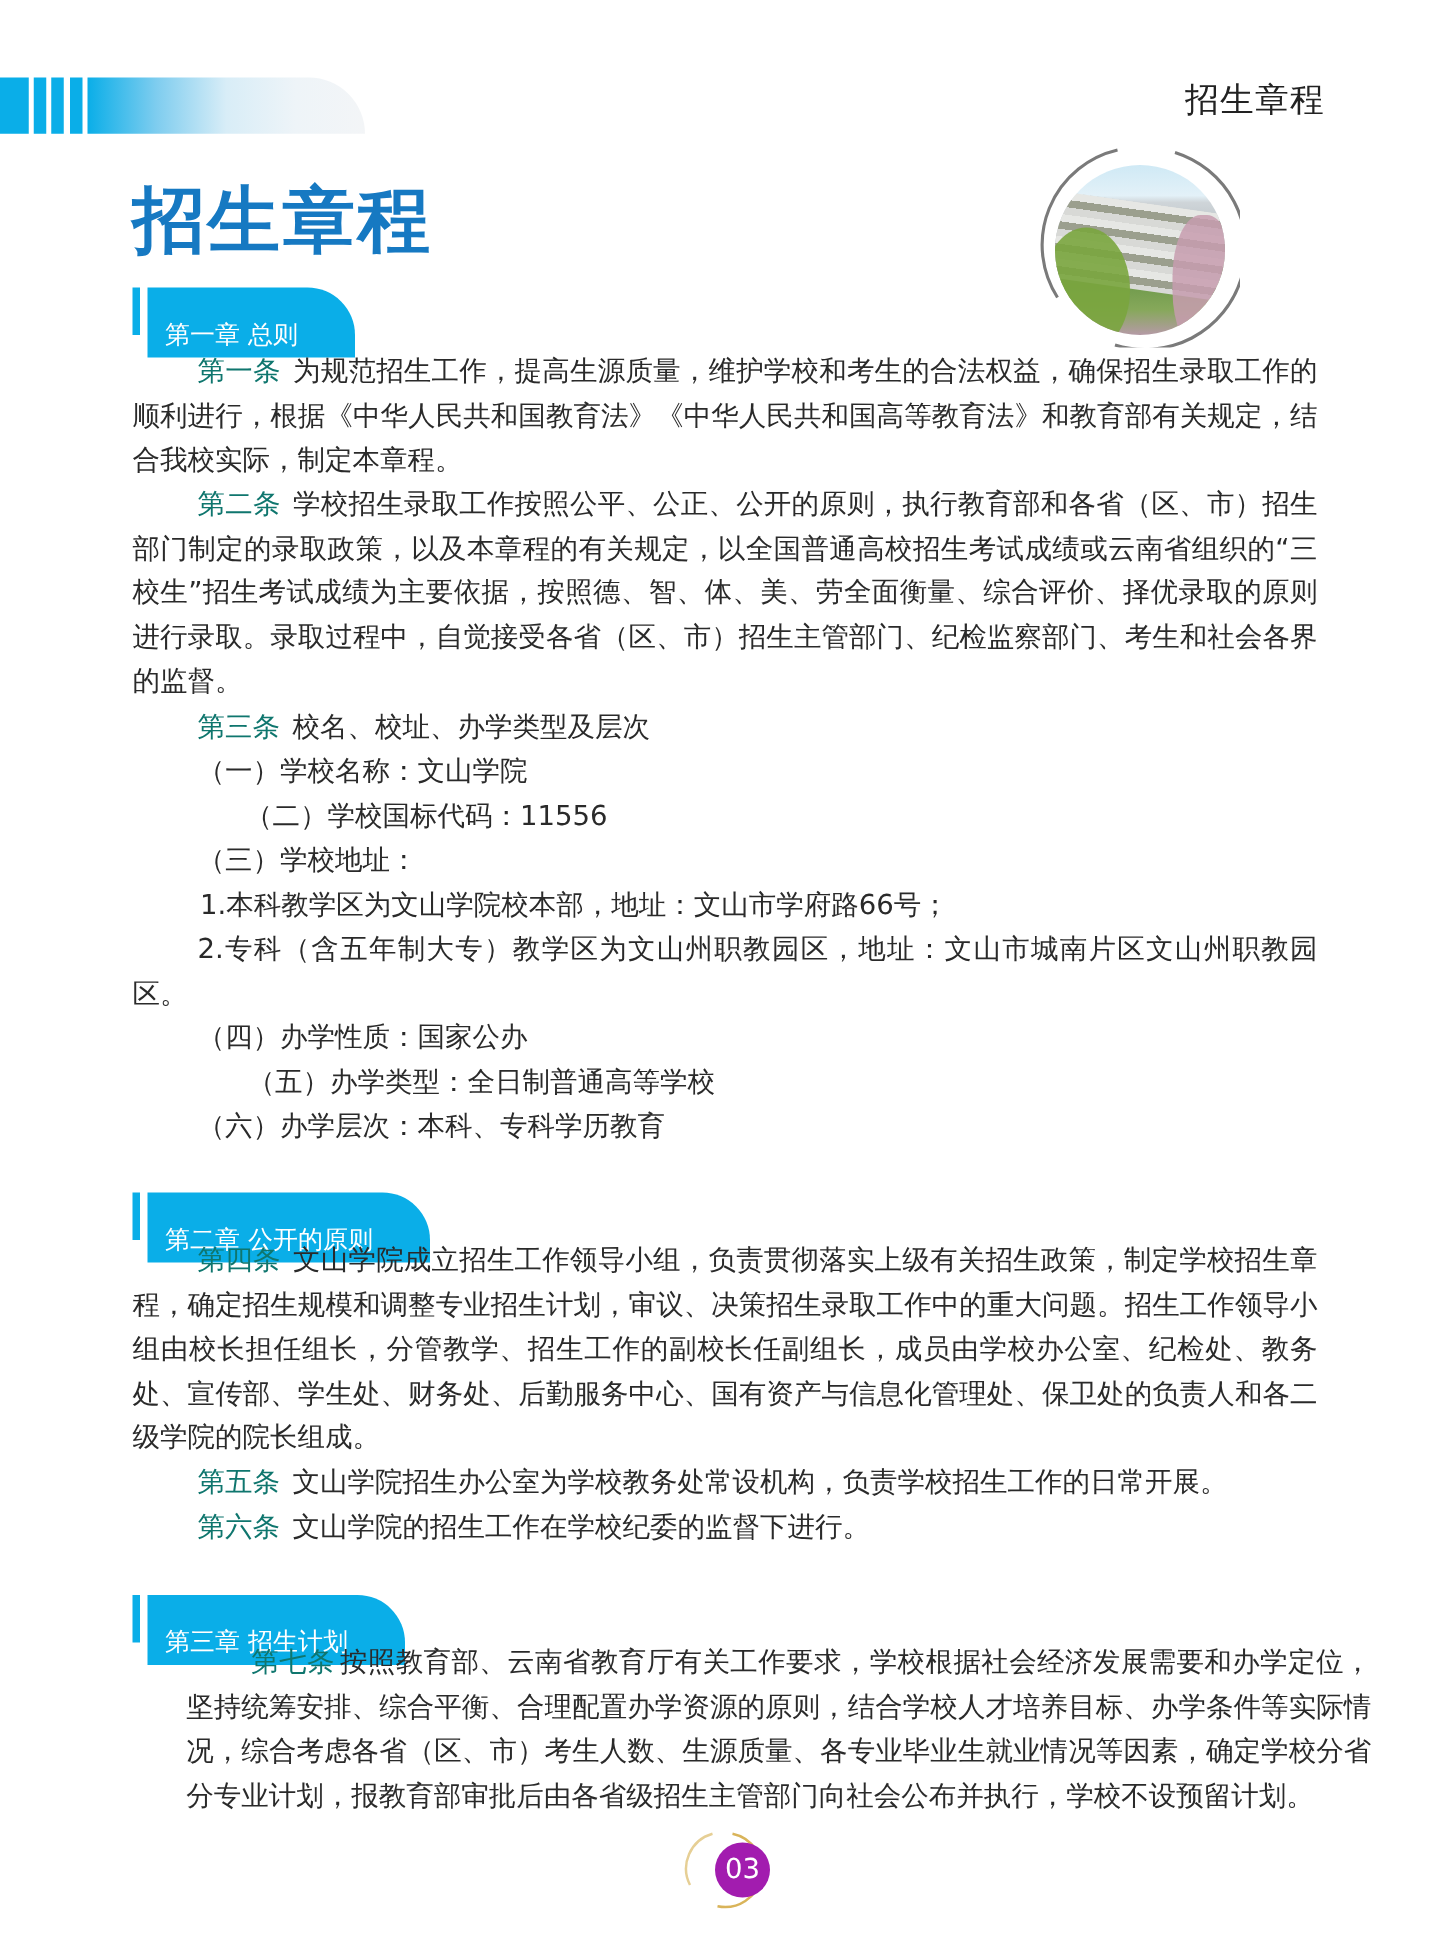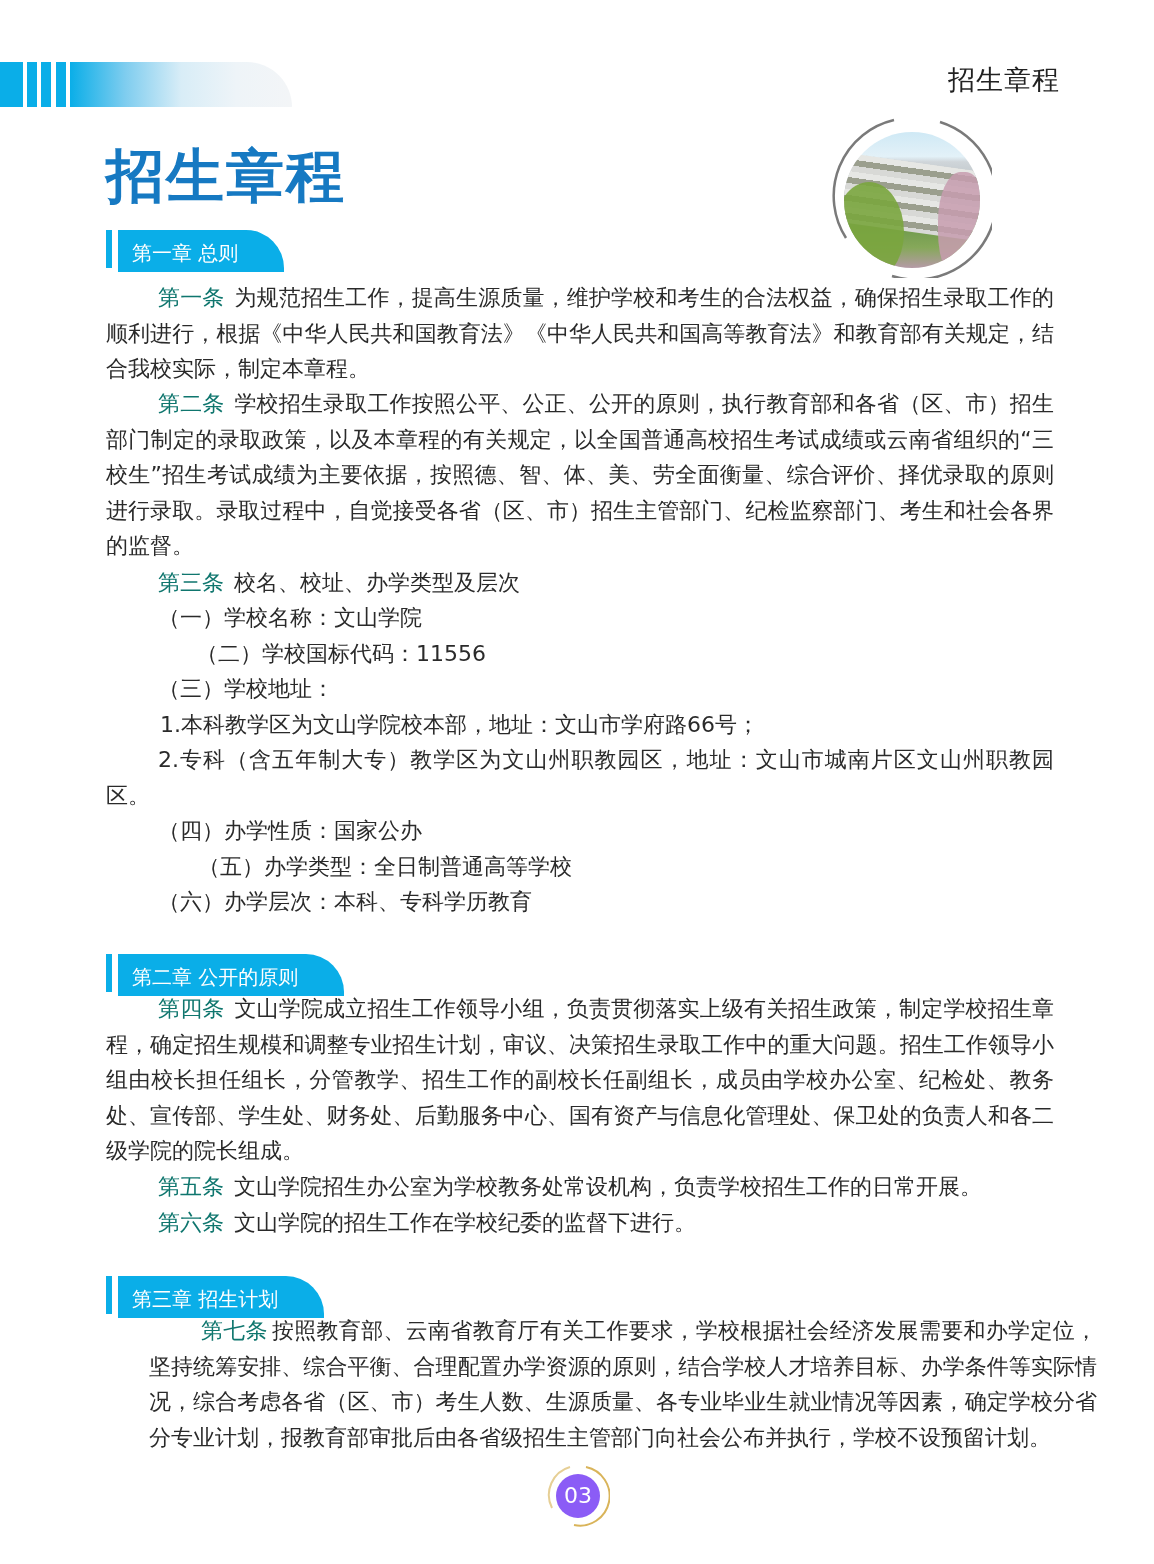--- a/index.html
+++ b/index.html
@@ -39,36 +39,36 @@
     transform:skewY(8deg);
   }
   .photo .tree-l { position:absolute; left:-10px; top:50px; width:70px; height:100px; border-radius:50%; background:#7aa53e; opacity:.9; }
   .photo .tree-r { position:absolute; right:-8px; top:40px; width:50px; height:110px; border-radius:45%; background:#c79caf; opacity:.85; }
 
   
   .chapter { position:absolute; left:106px; height:38px; }
   .chapter .bar { position:absolute; left:0; top:0; width:6px; height:38px; background:#0aaee8; }
   .chapter .tab {
     position:absolute; left:12px; top:0; height:38px; background:#0aaee8; color:#fff;
-    font-size:20px; line-height:38px; padding:4px 46px 0 14px; border-top-right-radius:38px;
+    font-size:20px; line-height:38px; padding:18px 46px 0 14px; border-top-right-radius:38px;
     white-space:nowrap;
   }
   
   .para {
     position:absolute; left:106px; width:948px; font-size:22px; line-height:35.6px;
     text-align:justify; text-align-last:left;
   }
   .indent { text-indent:52px; }
   .art { color:#0f766e; margin-right:10px; }
   .subitem { position:absolute; left:158px; font-size:22px; line-height:35.6px; }
   
   .page-num { position:absolute; left:546px; top:1464px; width:64px; height:64px; }
   .page-num .disc {
-    position:absolute; left:10px; top:10px; width:44px; height:44px; border-radius:50%;
-    background:#8b5cf6; color:#fff; font-size:22px; line-height:44px; text-align:center;
+    position:absolute; left:26px; top:10px; width:44px; height:44px; border-radius:50%;
+    background:#a21caf; color:#fff; font-size:22px; line-height:44px; text-align:center;
   }
 </style>
 </head>
 <body>
 
 <div class="top-bar">
   <div class="stripe" style="left:0;width:23px;"></div>
   <div class="stripe" style="left:27px;width:10px;"></div>
   <div class="stripe" style="left:41px;width:10px;"></div>
   <div class="stripe" style="left:56px;width:10px;"></div>

